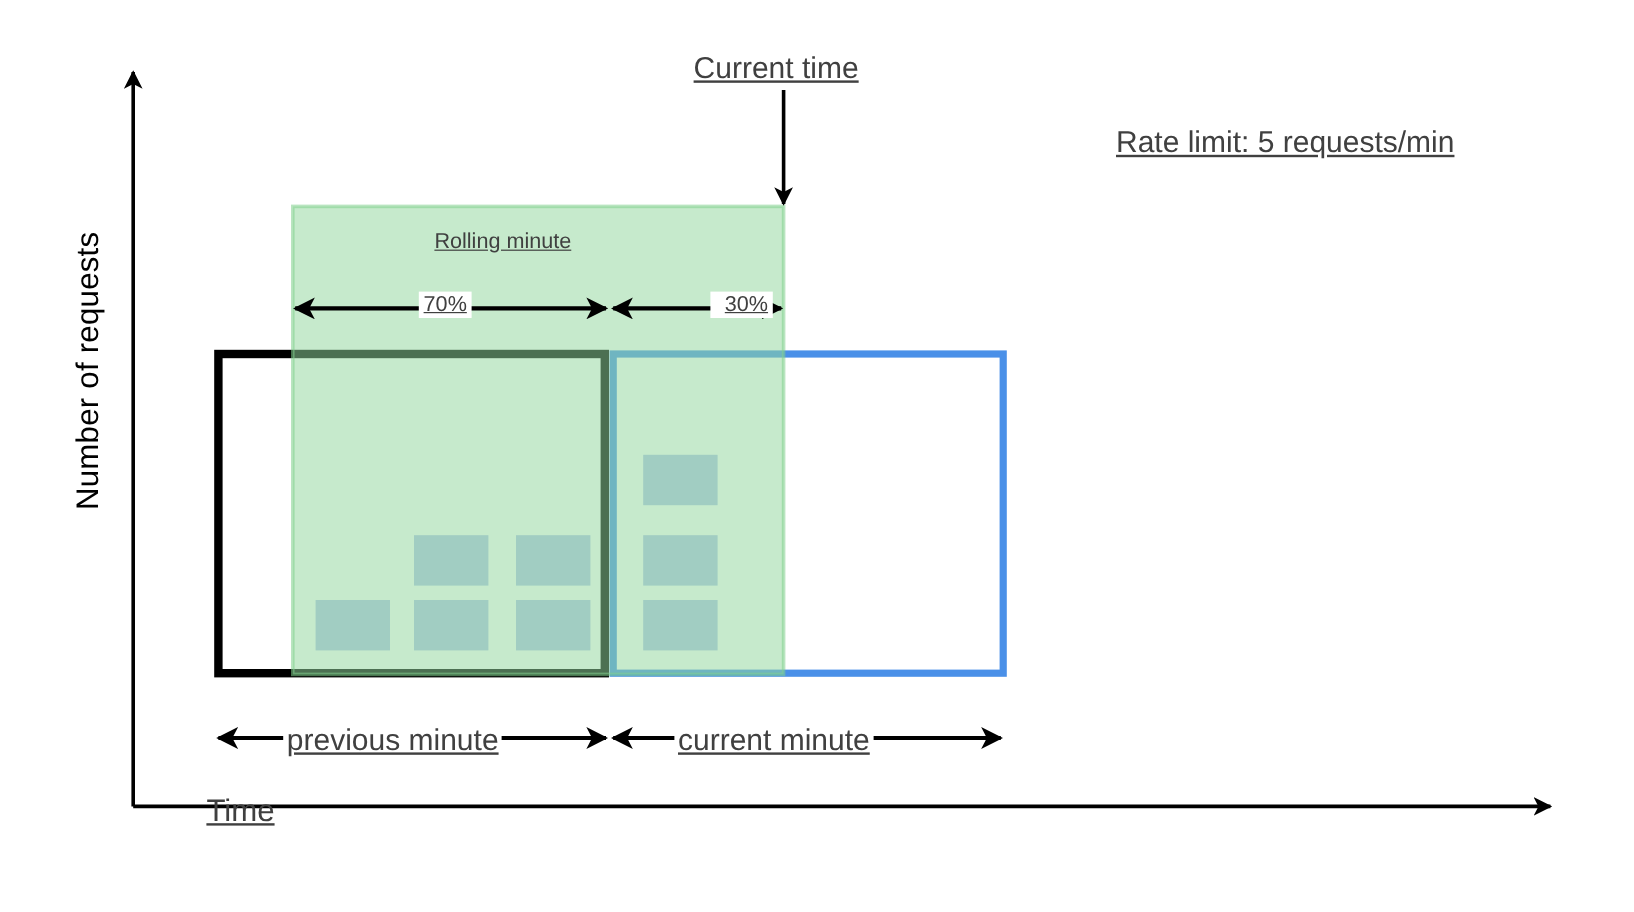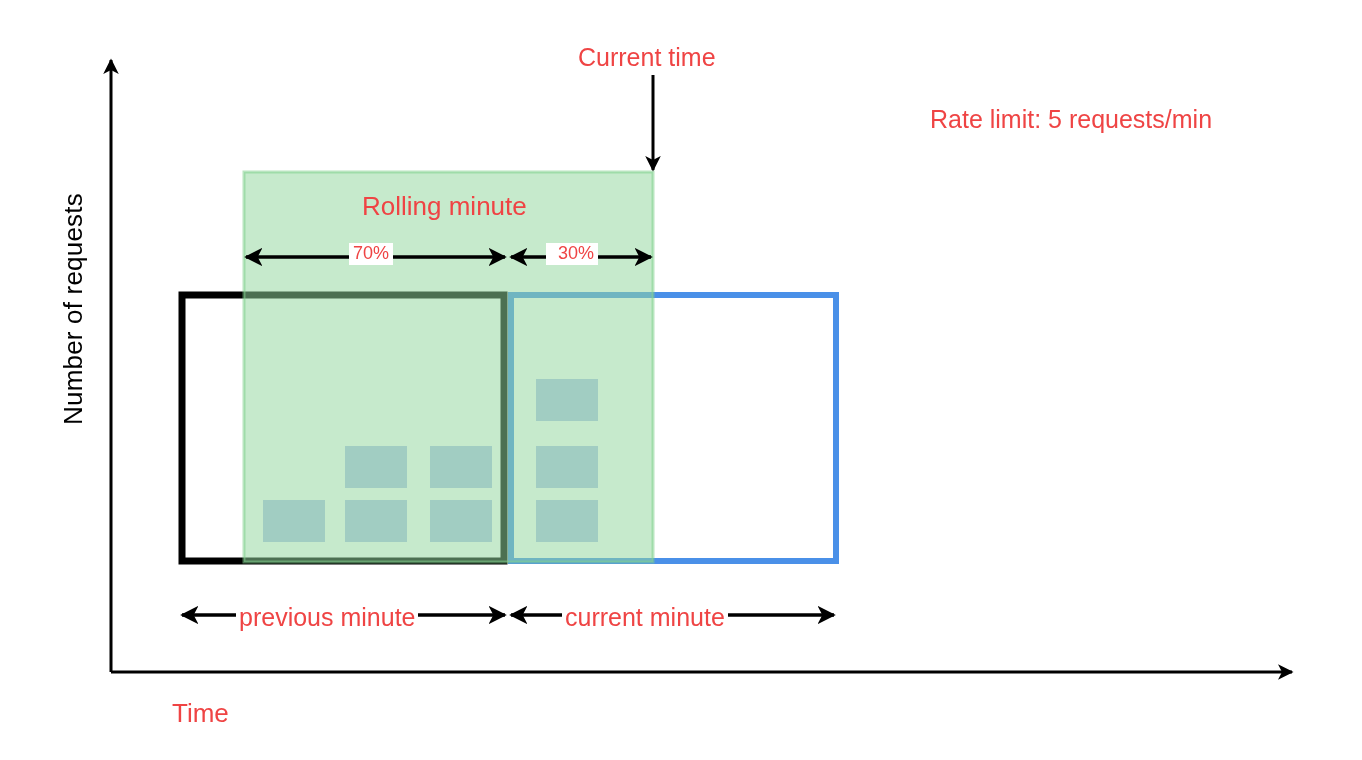--- a/index.html
+++ b/index.html
@@ -20,72 +20,73 @@
   svg.layer {
     position: absolute;
     left: 0;
     top: 0;
     width: 1362px;
     height: 760px;
   }
   .txt {
     position: absolute;
     white-space: nowrap;
-    color: #ef4444;
+    color: #404040;
     font-family: "Liberation Sans", sans-serif;
+    text-decoration: underline;
   }
   #y-axis-label {
     left: 0px;
     top: 0px;
     transform-origin: 0 0;
     font-size: 26px;
     letter-spacing: 0.2px;
   }
   #y-axis-label-inner {
     position: absolute;
     left: 58px;
     top: 425px;
     transform: rotate(-90deg);
     transform-origin: left top;
     font-size: 26px;
     white-space: nowrap;
   }
   #x-axis-label {
     left: 172px;
-    top: 698px;
+    top: 660px;
     font-size: 26px;
   }
   #rate-limit-note {
     left: 930px;
     top: 105px;
     font-size: 25px;
     text-align: right;
   }
   #current-time-label {
     left: 578px;
     top: 43px;
     font-size: 25px;
   }
   #rolling-minute-label {
     left: 362px;
     top: 191px;
-    font-size: 26px;
+    font-size: 18px;
   }
   .pct-label {
     font-size: 18px;
     background: #ffffff;
     padding: 1px 4px 2px 4px;
     line-height: 1.05;
   }
   #pct-70 {
     left: 349px;
     top: 243px;
   }
   #pct-30 {
-    left: 546px;
+    left: 592px;
     top: 243px;
     padding-left: 12px;
   }
   .span-label {
     font-size: 25px;
     background: #ffffff;
     padding: 0 3px;
   }
   #prev-minute-label {
     left: 236px;

